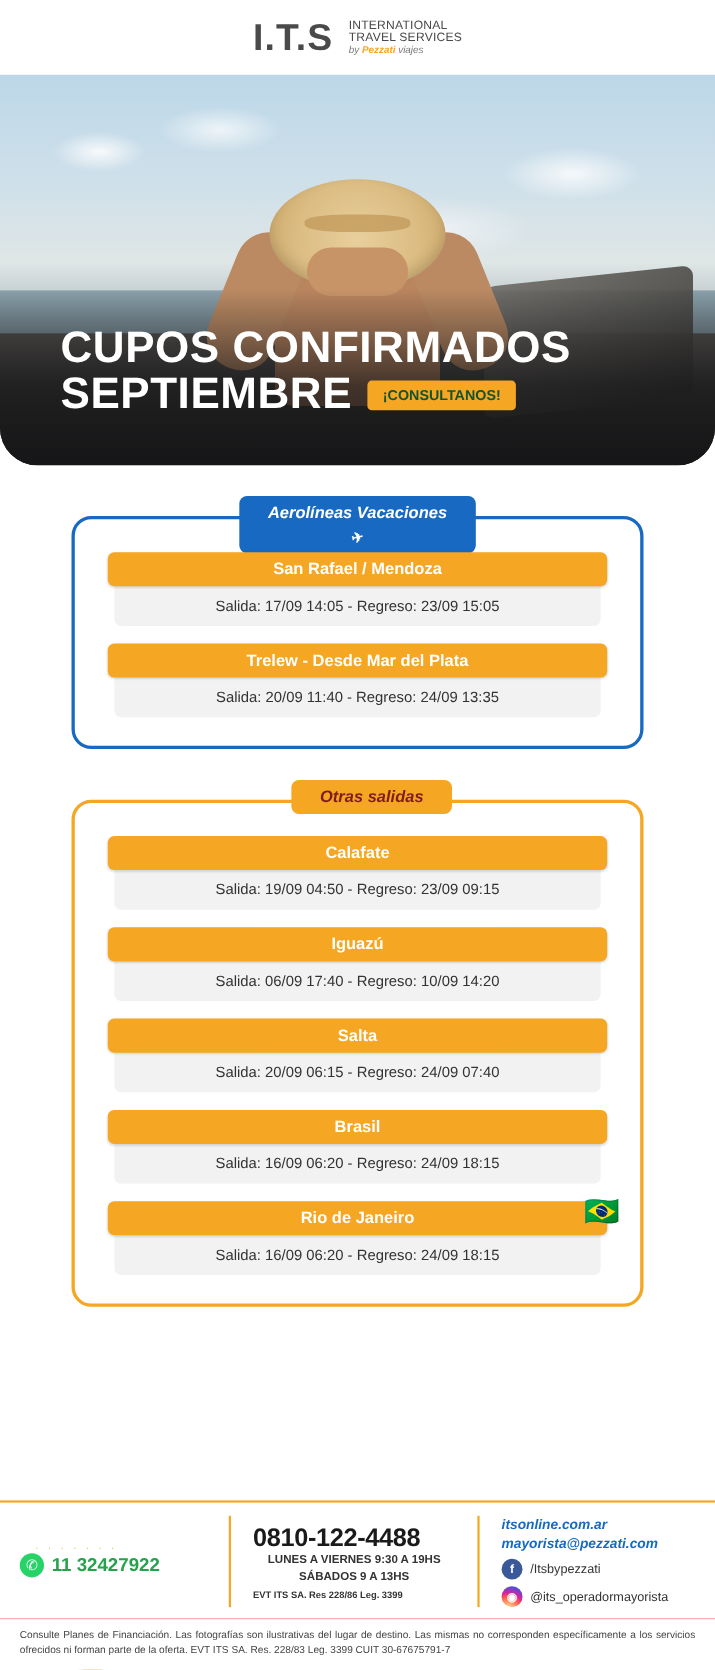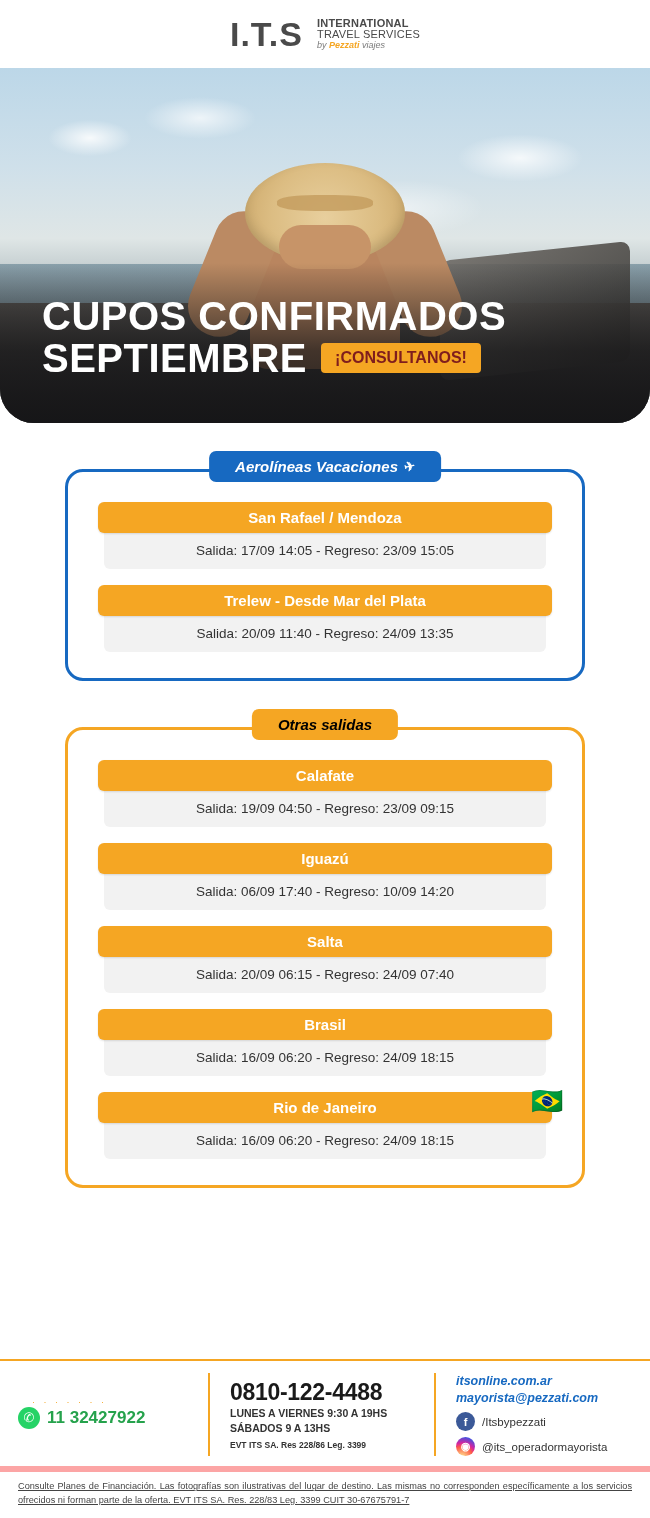--- a/index.html
+++ b/index.html
@@ -43,21 +43,21 @@
     left: -4px;
     bottom: -6px;
     width: 118px;
     height: 22px;
     border-bottom: 4px solid #f5a623;
     border-radius: 0 0 60% 40%;
     transform: rotate(-4deg);
   }
   .logo-text { line-height: 1.05; padding-left: 6px; }
   .logo-text .l1 {
-    font-size: 11px; font-weight: bold; color: #4a4a4a; letter-spacing: .2px;
+    font-size: 11px; font-weight: normal; color: #4a4a4a; letter-spacing: .2px;
   }
   .logo-text .l2 {
     font-size: 11px; font-weight: normal; color: #4a4a4a; letter-spacing: .2px;
   }
   .logo-text .l3 {
     font-size: 9px; color: #7a7a7a; font-style: italic;
   }
   .logo-text .l3 b { color: #f5a623; font-style: italic; }
 
   
@@ -122,33 +122,33 @@
   .person .hands {
     position: absolute; left: 50%; transform: translateX(-50%); top: 86px;
     width: 92px; height: 44px; background: #c79468; border-radius: 22px;
   }
 
   .hero .fade {
     position: absolute; left: 0; right: 0; bottom: 0; height: 160px;
     background: linear-gradient(to bottom, rgba(20,20,22,0) 0%, rgba(20,20,22,.72) 55%, rgba(20,20,22,.92) 100%);
   }
   .hero-text {
-    position: absolute; left: 42px; bottom: 44px; right: 30px;
+    position: absolute; left: 55px; bottom: 44px; right: 30px;
   }
   .hero-text .t1 {
     font-size: 40px; font-weight: bold; color: #ffffff; letter-spacing: .5px;
     line-height: 1.05; text-transform: uppercase;
   }
   .hero-line2 { display: flex; align-items: flex-end; gap: 14px; }
   .hero-text .t2 {
     font-size: 40px; font-weight: bold; color: #ffffff; letter-spacing: .5px;
     line-height: 1.05; text-transform: uppercase;
   }
   .consult-badge {
-    background: #f5a623; color: #7f1d1d; font-weight: bold; font-size: 16px;
+    background: #f5a623; color: #14532d; font-weight: bold; font-size: 13px;
     padding: 6px 14px; border-radius: 4px; margin-bottom: 6px; white-space: nowrap;
   }
 
   
   .section { margin: 0 65px; position: relative; }
   .box {
     border: 3px solid #1769c1;
     border-radius: 18px;
     padding: 30px 30px 26px;
     margin-top: 46px;
@@ -163,27 +163,29 @@
     background: #1769c1;
     color: #ffffff;
     border-radius: 7px;
     padding: 7px 26px;
     font-size: 15px;
     font-weight: bold;
     white-space: nowrap;
     display: flex;
     align-items: center;
     gap: 6px;
+    flex-direction: column;
   }
   .box-title.orange {
     background: #f5a623;
-    color: #000000;
+    color: #7f1d1d;
     font-style: italic;
     font-weight: bold;
     font-size: 15px;
+    margin-left: 13px;
   }
   .box-title .aero { font-style: italic; font-weight: bold; }
   .plane-icon { font-size: 13px; transform: rotate(-12deg); display: inline-block; }
 
   .wrap { position: relative; }
 
   .entry { margin-bottom: 16px; }
   .entry:last-child { margin-bottom: 0; }
   .entry-head {
     background: #f5a623;
@@ -240,43 +242,42 @@
     width: 22px; height: 22px; border-radius: 50%;
     background: #25d366; color: #fff; font-size: 13px;
     display: flex; align-items: center; justify-content: center;
   }
   .wa-phone { font-size: 17px; font-weight: bold; color: #25a24c; }
 
   .sep { width: 2px; align-self: stretch; background: #f5a623; }
 
   .phone-block { padding: 0 6px; min-width: 196px; }
   .phone-big { font-size: 23px; font-weight: bold; color: #1a1a1a; letter-spacing: -.3px; }
-  .phone-line { font-size: 10.5px; color: #333; font-weight: bold; line-height: 1.45; }
+  .phone-line { font-size: 10.5px; color: #333; font-weight: bold; line-height: 1.45; text-align: center; }
   .phone-small { font-size: 8.5px; color: #333; font-weight: bold; margin-top: 4px; }
 
   .web-block { padding-left: 6px; }
   .web-line { font-size: 12.5px; font-weight: bold; font-style: italic; color: #1769c1; line-height: 1.35; }
   .social { display: flex; align-items: center; gap: 7px; margin-top: 6px; }
   .social-ic {
     width: 19px; height: 19px; border-radius: 50%;
     display: flex; align-items: center; justify-content: center;
     color: #fff; font-size: 11px; font-weight: bold;
   }
   .fb { background: #3b5998; }
   .ig { background: radial-gradient(circle at 30% 110%, #fdf497 0%, #fd5949 45%, #d6249f 60%, #285AEB 90%); }
   .social-text { font-size: 11.5px; color: #333; }
 
   .footer-legal {
-    border-top: 6px solid #fca5a5;
+    border-top: 1px solid #fca5a5;
     padding: 8px 18px 10px;
     font-size: 9.2px;
     color: #444;
     line-height: 1.5;
     text-align: justify;
-    text-decoration: underline;
   }
 </style>
 </head>
 <body>
 
 <div class="page">
 
   <div class="logo-bar">
     <div class="logo">
       <div class="logo-its">I.T.S</div>

